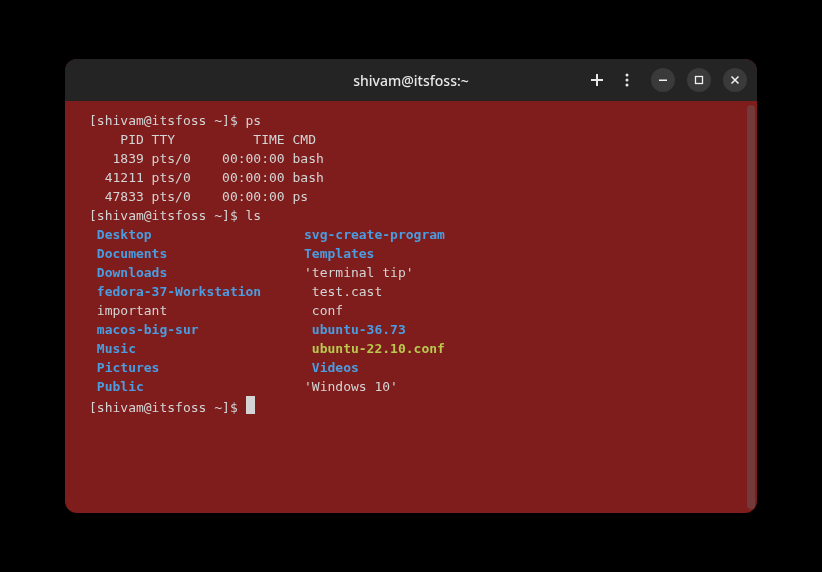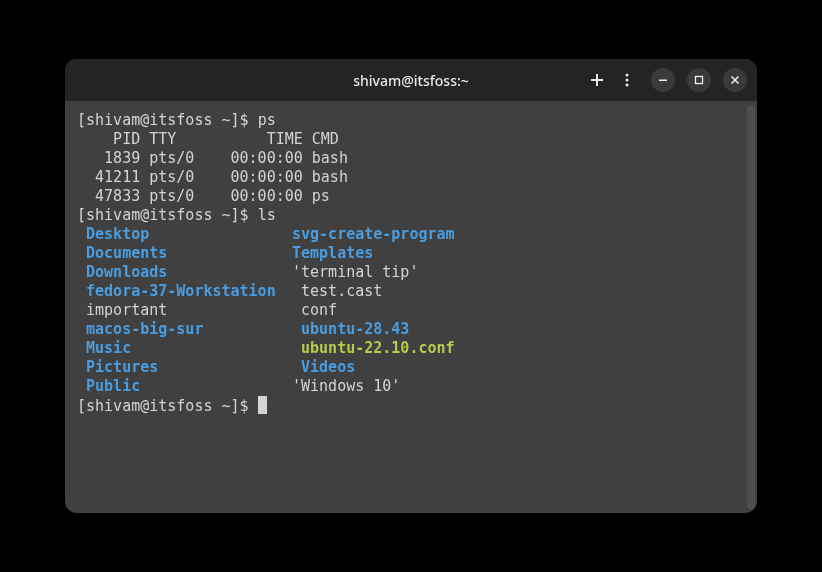--- a/index.html
+++ b/index.html
@@ -12,21 +12,21 @@
       width: 822px;
       height: 572px;
       font-family: 'DejaVu Sans Mono', 'Liberation Mono', monospace;
       display: flex;
       align-items: center;
       justify-content: center;
     }
     .terminal-window {
       width: 692px;
       height: 454px;
-      background: #404040;
+      background: #7f1d1d;
       border-radius: 12px;
       overflow: hidden;
       position: relative;
       box-shadow: 0 4px 20px rgba(0,0,0,0.5);
     }
     .titlebar {
       height: 42px;
       background: #242424;
       display: flex;
       align-items: center;
@@ -70,22 +70,22 @@
       background: #3a3a3a;
       display: flex;
       align-items: center;
       justify-content: center;
       cursor: pointer;
     }
     .win-btn svg {
       fill: #f0f0f0;
     }
     .terminal-body {
-      padding: 10px 12px;
-      font-size: 15px;
+      padding: 10px 24px;
+      font-size: 13px;
       line-height: 19px;
       color: #d4d4d4;
       font-family: 'DejaVu Sans Mono', 'Liberation Mono', monospace;
       height: calc(100% - 42px);
       overflow: hidden;
     }
     .line {
       white-space: pre;
     }
     .ls-grid {
@@ -168,21 +168,21 @@
     <div class="line">   1839 pts/0    00:00:00 bash</div>
     <div class="line">  41211 pts/0    00:00:00 bash</div>
     <div class="line">  47833 pts/0    00:00:00 ps</div>
     <div class="line"><span>[</span><span>shivam@itsfoss ~</span><span>]$ </span><span>ls</span></div>
     <div id="ls-container">
         <div class="ls-grid"><span class="dir"> Desktop</span><span class="dir">svg-create-program</span></div>
         <div class="ls-grid"><span class="dir"> Documents</span><span class="dir">Templates</span></div>
         <div class="ls-grid"><span class="dir"> Downloads</span><span class="file">'terminal tip'</span></div>
         <div class="ls-grid"><span class="dir"> fedora-37-Workstation</span><span class="file"> test.cast</span></div>
         <div class="ls-grid"><span class="file"> important</span><span class="file"> conf</span></div>
-        <div class="ls-grid"><span class="dir"> macos-big-sur</span><span class="dir"> ubuntu-28.43</span></div>
+        <div class="ls-grid"><span class="dir"> macos-big-sur</span><span class="dir"> ubuntu-36.73</span></div>
         <div class="ls-grid"><span class="dir"> Music</span><span class="exec"> ubuntu-22.10.conf</span></div>
         <div class="ls-grid"><span class="dir"> Pictures</span><span class="dir"> Videos</span></div>
         <div class="ls-grid"><span class="dir"> Public</span><span class="file">'Windows 10'</span></div>
       </div>
     <div class="line"><span>[</span><span>shivam@itsfoss ~</span><span>]$ </span><span class="cursor"></span></div>
   </div>
 
   <div class="scrollbar"></div>
 </div>
 

